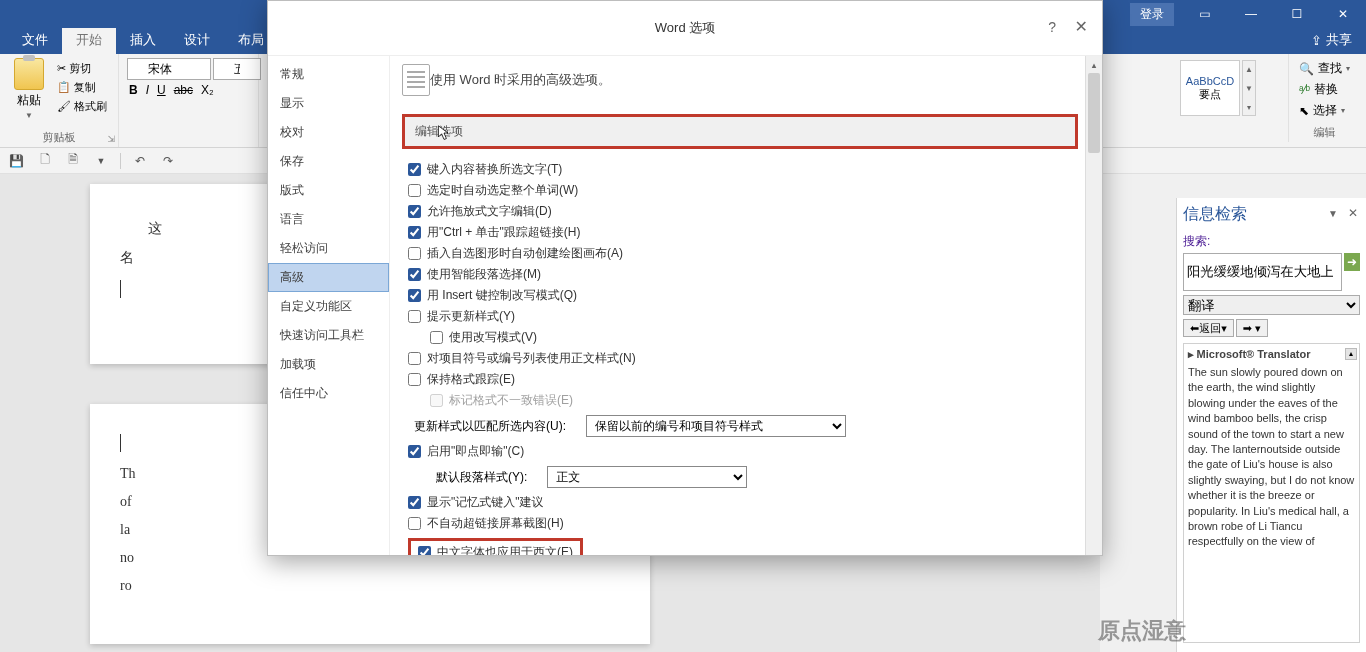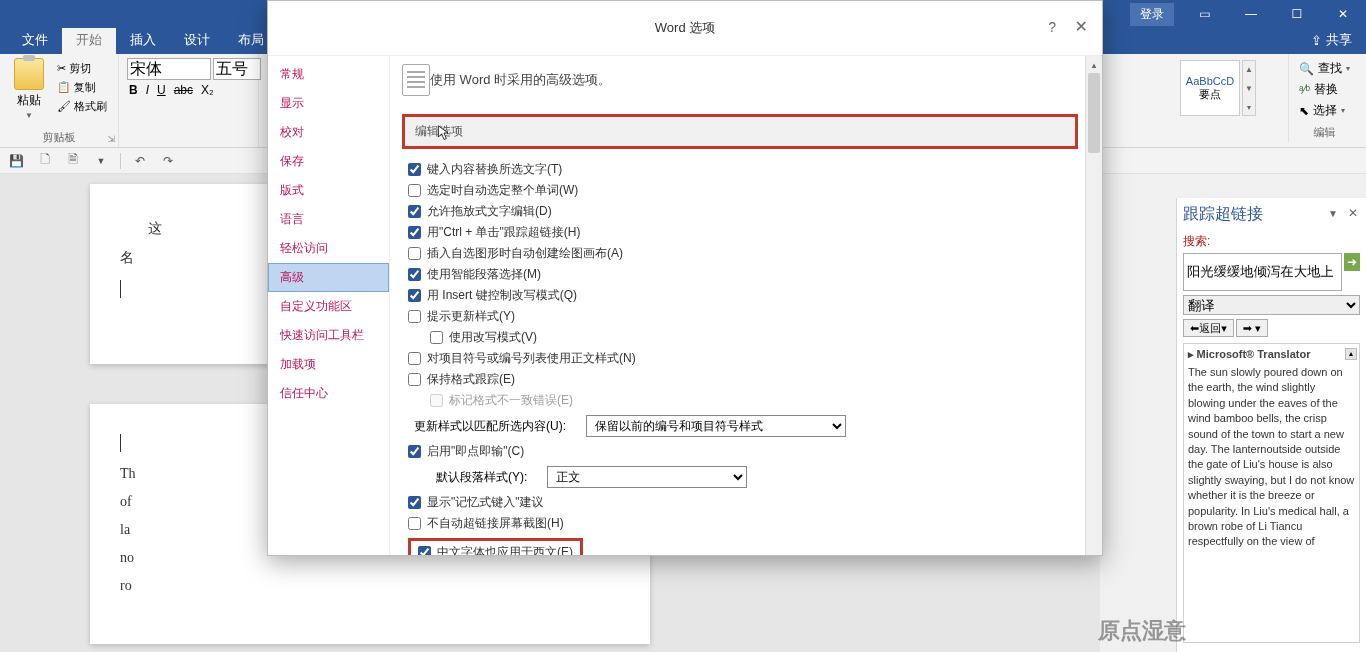--- a/index.html
+++ b/index.html
@@ -22,37 +22,37 @@
 .ribbon-group .corner { position: absolute; bottom: 3px; right: 3px; font-size: 9px; color: #888; }
 
 .paste-btn { width: 42px; display: flex; flex-direction: column; align-items: center; gap: 2px; }
 .paste-icon { width: 30px; height: 32px; background: linear-gradient(#f9e7a0,#f0c550); border: 1px solid #d4a830; border-radius: 3px; position: relative; }
 .paste-icon::before { content: ''; position: absolute; top: -4px; left: 8px; width: 12px; height: 6px; background: #c0c0c0; border-radius: 2px; }
 .clip-col { display: flex; flex-direction: column; gap: 2px; font-size: 11px; padding-top: 2px; }
 .clip-item { display: flex; align-items: center; gap: 3px; padding: 1px 3px; }
 
 .font-group { width: 140px; }
 .font-row { display: flex; gap: 2px; align-items: center; margin-bottom: 3px; }
-.font-select { border: 1px solid #ababab; background: #fff; height: 22px; font-size: 16px; padding: 0 2px; }
+.font-select { border: 1px solid #ababab; background: #fff; height: 22px; font-size: 12px; padding: 0 20px; }
 
 .qat { height: 26px; background: #f3f3f3; display: flex; align-items: center; padding-left: 8px; gap: 10px; border-bottom: 1px solid #e0e0e0; }
 .qat-btn { width: 18px; height: 18px; display: flex; align-items: center; justify-content: center; color: #555; }
 .qat-sep { width: 1px; height: 16px; background: #ccc; }
 
 .doc-area { position: absolute; top: 174px; left: 0; width: 1100px; height: 478px; background: #e6e6e6; overflow: hidden; }
 .page { position: absolute; background: #fff; box-shadow: 0 2px 6px rgba(0,0,0,0.2); padding: 30px; }
 .page1 { top: 10px; left: 90px; width: 560px; height: 180px; }
 .page2 { top: 230px; left: 90px; width: 560px; height: 240px; }
 .doc-text { font-size: 14px; color: #333; line-height: 2; font-family: "SimSun"; }
 
 .research-pane { position: absolute; top: 198px; right: 0; width: 190px; height: 454px; background: #fff; border-left: 1px solid #d4d4d4; padding: 6px; font-size: 12px; }
 .research-pane h3 { font-size: 16px; font-weight: normal; color: #2b579a; margin-bottom: 8px; }
 .research-pane .close { position: absolute; top: 8px; right: 8px; color: #666; }
 .research-pane .picker { position: absolute; top: 10px; right: 28px; color: #666; font-size: 10px; }
-.rp-label { color: #b91c1c; margin-bottom: 3px; }
+.rp-label { color: #4c1d95; margin-bottom: 3px; }
 .rp-input { width: 100%; border: 1px solid #ababab; height: 38px; padding: 0 3px; margin-bottom: 4px; }
 .rp-go { width: 18px; height: 18px; background: #7ba84f; color: #fff; display: inline-flex; align-items: center; justify-content: center; }
 .rp-select { width: 100%; border: 1px solid #ababab; height: 20px; margin-bottom: 4px; }
 .rp-nav { display: flex; gap: 2px; margin-bottom: 6px; }
 .rp-navbtn { border: 1px solid #ababab; height: 18px; padding: 0 6px; background: #f0f0f0; font-size: 11px; display: flex; align-items: center; }
 .rp-result { border: 1px solid #d0d0d0; padding: 4px; height: 300px; overflow: auto; font-size: 11px; position: relative; }
 .rp-heading { font-weight: bold; color: #444; margin-bottom: 4px; }
 .rp-body { color: #333; line-height: 1.4; }
 .rp-sb { position: absolute; top: 4px; right: 2px; width: 12px; height: 12px; background: #e4e4e4; border: 1px solid #bbb; font-size: 8px; text-align: center; }
 
@@ -64,21 +64,21 @@
 .style-item { border: 1px solid #ccc; background: #fff; width: 60px; height: 56px; display: flex; flex-direction: column; align-items: center; justify-content: center; font-size: 11px; }
 .style-more { border: 1px solid #ccc; width: 14px; height: 56px; background: #f0f0f0; display: flex; flex-direction: column; align-items: center; justify-content: center; gap: 10px; font-size: 8px; color: #666; }
 
 .dialog-overlay { position: absolute; top: 0; left: 267px; width: 836px; height: 556px; background: #fff; border: 1px solid #bdbdbd; box-shadow: 0 6px 24px rgba(0,0,0,0.35); z-index: 100; display: flex; flex-direction: column; }
 .dialog-title { height: 55px; display: flex; align-items: center; justify-content: center; font-size: 13px; color: #333; position: relative; border-bottom: 1px solid #eee; }
 .dialog-title .help { position: absolute; right: 46px; top: 18px; color: #666; font-size: 14px; }
 .dialog-title .close { position: absolute; right: 14px; top: 16px; color: #666; font-size: 16px; }
 
 .dialog-body { flex: 1; display: flex; overflow: hidden; }
 .dlg-sidebar { width: 122px; background: #fff; padding-top: 4px; border-right: 1px solid #eee; }
-.dlg-cat { padding: 6px 12px; font-size: 12px; color: #be185d; cursor: pointer; }
+.dlg-cat { padding: 6px 12px; font-size: 12px; color: #404040; cursor: pointer; }
 .dlg-cat.selected { background: #c0d5ef; border: 1px solid #7ba7d6; padding: 5px 11px; }
 
 .dlg-content { flex: 1; position: relative; overflow: hidden; }
 .dlg-scroll { position: absolute; right: 0; top: 0; bottom: 0; width: 17px; background: #f0f0f0; border-left: 1px solid #ddd; }
 .dlg-scroll .arrow { height: 17px; display: flex; align-items: center; justify-content: center; font-size: 9px; color: #666; }
 .dlg-scroll .thumb { position: absolute; top: 17px; left: 2px; right: 2px; height: 80px; background: #cdcdcd; border-radius: 2px; }
 
 .dlg-inner { padding: 8px 24px 8px 12px; height: 100%; overflow: hidden; }
 .dlg-banner { display: flex; align-items: center; gap: 0; margin-bottom: 18px; }
 .dlg-banner-icon { width: 28px; height: 32px; border: 1px solid #aaa; border-radius: 2px; position: relative; }
@@ -218,21 +218,21 @@
     <div class="doc-text" style="border-left:1px solid #333;height:18px;margin-bottom:8px"></div>
     <pre class="doc-text" style="font-family:serif">Th
 of
 la
 no
 ro</pre>
   </div>
 </div>
 
 <div class="research-pane">
-  <h3>跟踪超链接</h3>
+  <h3>信息检索</h3>
   <span class="picker">▼</span>
   <span class="close">✕</span>
   <div class="rp-label">搜索:</div>
   <div style="display:flex;gap:2px">
     <input class="rp-input" value="阳光缓缓地倾泻在大地上" style="">
     <div class="rp-go">➜</div>
   </div>
   <select class="rp-select"><option>翻译</option></select>
   <div class="rp-nav">
     <div class="rp-navbtn">⬅ <span>返回</span> ▾</div>

